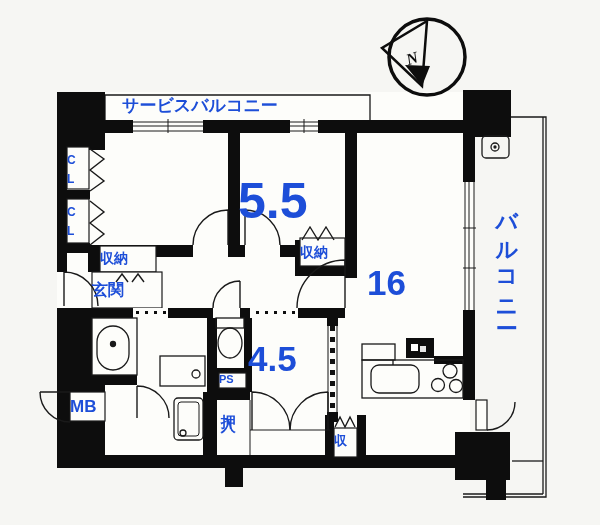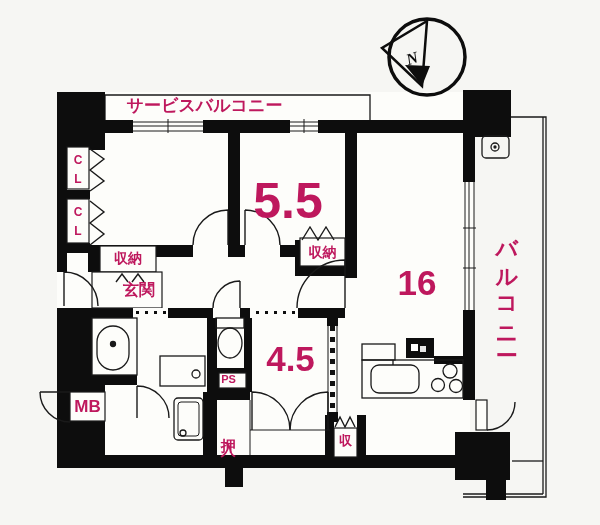--- a/index.html
+++ b/index.html
@@ -1,19 +1,19 @@
 <!DOCTYPE html>
 <html><head>
 <meta charset="utf-8">
 <style>
   html,body{margin:0;padding:0;background:#e9e9e6;}
   #stage{position:relative;width:600px;height:525px;background:#f6f6f3;overflow:hidden;
          font-family:"Liberation Sans",sans-serif;}
   #plan-svg{position:absolute;left:0;top:0;}
-  .lbl{position:absolute;color:#be185d;font-weight:bold;text-align:center;line-height:1.08;
+  .lbl{position:absolute;color:#1d4ed8;font-weight:bold;text-align:left;line-height:1.08;
        font-family:"Liberation Sans",sans-serif;white-space:pre-line;}
   .vert{writing-mode:vertical-rl;text-orientation:upright;}
   .num{letter-spacing:0px;}
   #watermark{position:absolute;left:0;top:478px;width:600px;text-align:center;
              font-family:"DejaVu Serif",serif;font-weight:bold;color:#d4d4cf;
              font-size:19px;letter-spacing:1px;}
 </style>
 </head>
 <body>
 
@@ -207,21 +207,21 @@
   <div class="lbl vert" style="left:495px;top:196px;height:180px;font-size:22px;letter-spacing:5px;">バルコニー</div>
 
   <div class="lbl" style="left:67px;top:151px;width:22px;font-size:12px;line-height:1.55;">C
 L</div>
 
   <div class="lbl" style="left:67px;top:203px;width:22px;font-size:12px;line-height:1.55;">C
 L</div>
 
   <div class="lbl" style="left:100px;top:251px;width:56px;font-size:14px;">収納</div>
 
-  <div class="lbl" style="left:92px;top:281px;width:70px;font-size:16px;padding-left:12px;">玄関</div>
+  <div class="lbl" style="left:92px;top:281px;width:70px;font-size:16px;">玄関</div>
 
   <div class="lbl" style="left:300px;top:245px;width:45px;font-size:14px;">収納</div>
 
   <div class="lbl" style="left:70px;top:398px;width:35px;font-size:17px;">MB</div>
 
   <div class="lbl" style="left:219px;top:374px;width:19px;font-size:11px;">PS</div>
 
   <div class="lbl vert" style="left:220px;top:402px;height:54px;font-size:15px;letter-spacing:3px;">押入</div>
 
   <div class="lbl" style="left:334px;top:434px;width:23px;font-size:13px;">収</div>

